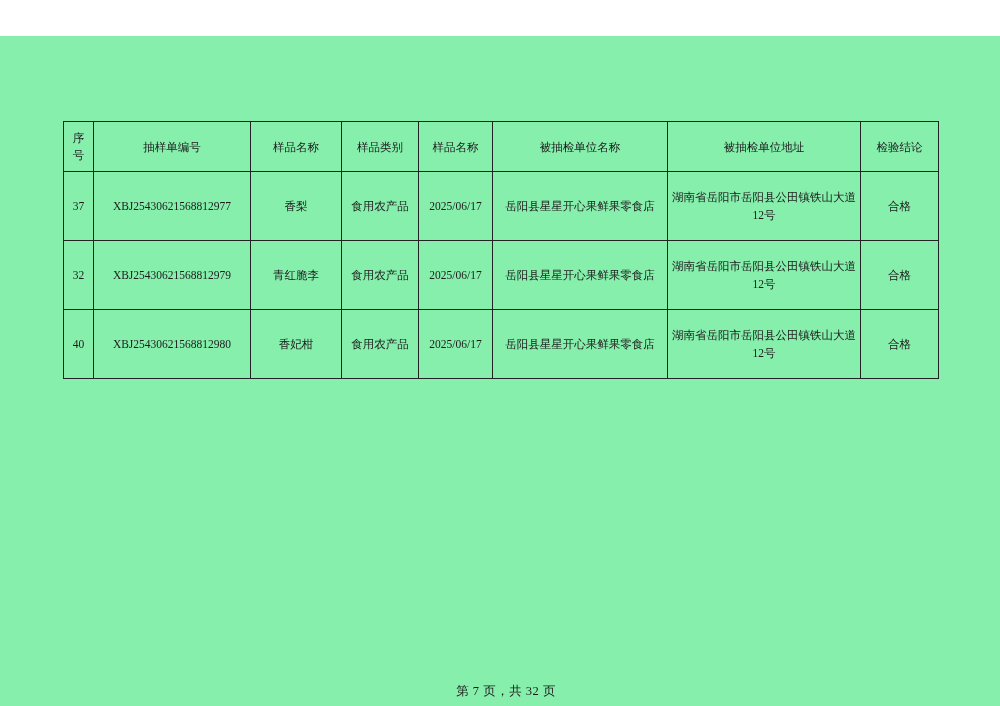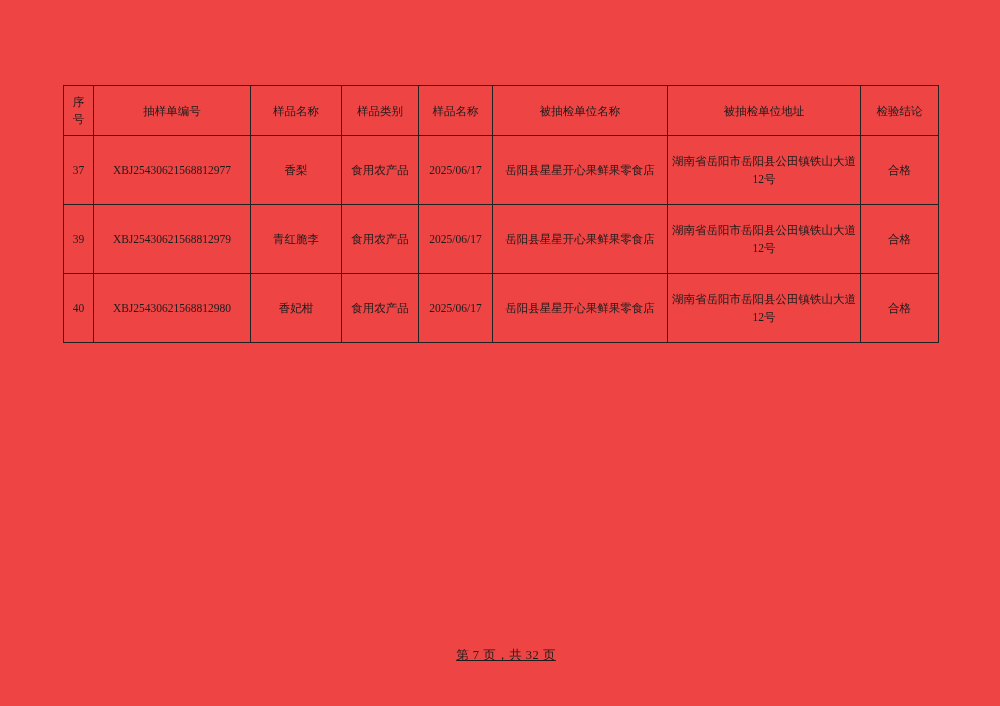--- a/index.html
+++ b/index.html
@@ -11,21 +11,22 @@
     width: 1000px;
     height: 706px;
     position: relative;
     overflow: hidden;
     font-family: "Liberation Serif", "DejaVu Serif", serif;
     color: #1c1c1c;
   }
   .sheet {
     position: absolute;
     inset: 0;
-    background: #ef4444;
+    background: #86efac;
+    margin-top: 36px;
   }
   table.results {
     position: absolute;
     left: 63px;
     top: 85px;
     width: 875px;
     border-collapse: collapse;
     table-layout: fixed;
   }
   .results th, .results td {
@@ -49,21 +50,20 @@
   }
   .footer {
     position: absolute;
     left: 12px;
     right: 0;
     top: 647px;
     text-align: center;
     font-size: 12.5px;
     letter-spacing: 0.5px;
     color: #1c1c1c;
-    text-decoration: underline;
   }
 </style>
 </head>
 <body>
 
 <div class="sheet">
 
   <table class="results">
     <colgroup>
       <col style="width:30px">
@@ -92,21 +92,21 @@
         <td>37</td>
         <td>XBJ25430621568812977</td>
         <td>香梨</td>
         <td>食用农产品</td>
         <td>2025/06/17</td>
         <td>岳阳县星星开心果鲜果零食店</td>
         <td>湖南省岳阳市岳阳县公田镇铁山大道12号</td>
         <td>合格</td>
       </tr>
       <tr>
-        <td>39</td>
+        <td>32</td>
         <td>XBJ25430621568812979</td>
         <td>青红脆李</td>
         <td>食用农产品</td>
         <td>2025/06/17</td>
         <td>岳阳县星星开心果鲜果零食店</td>
         <td>湖南省岳阳市岳阳县公田镇铁山大道12号</td>
         <td>合格</td>
       </tr>
       <tr>
         <td>40</td>

